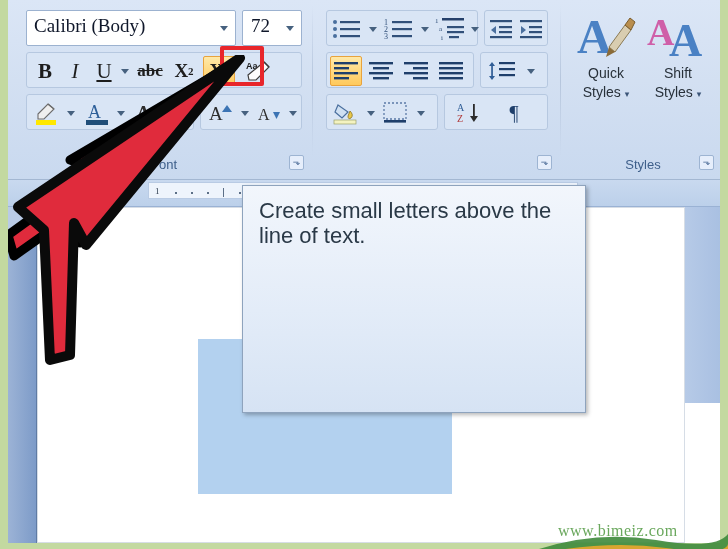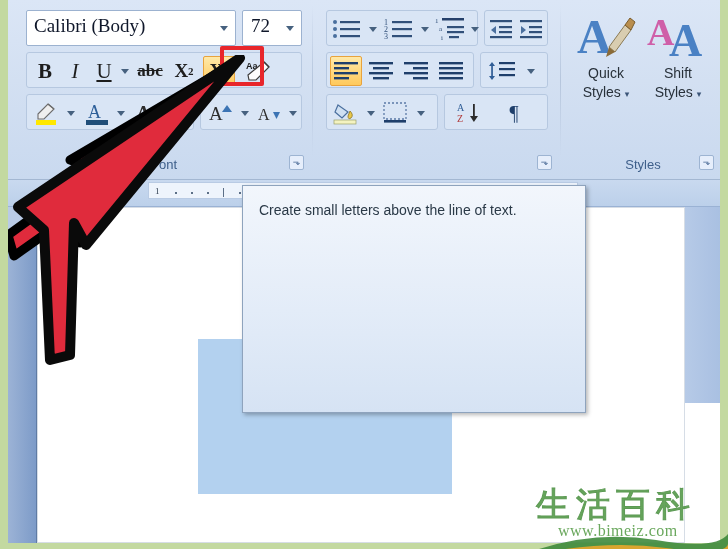--- a/index.html
+++ b/index.html
@@ -180,21 +180,21 @@
     border:1px solid #8ea3bd;
     box-shadow:2px 2px 4px rgba(0,0,0,0.28);
     box-sizing:border-box;z-index:8;
     padding:12px 14px 0 16px;
   }
   #tt-title{
     font-size:17px;font-weight:bold;color:#12233a;margin:0 0 14px 0;
     font-family:"Liberation Sans",sans-serif;
   }
   .tt-body{
-    font-size:14px;color:#2a3947;line-height:25px;
+    font-size:22px;color:#2a3947;line-height:25px;
     font-family:"Liberation Sans",sans-serif;
   }
   .tt-gap{height:19px;}
 
   
   #cursor{
     position:absolute;left:-6px;top:60px;width:248px;height:350px;z-index:9;
     pointer-events:none;
   }
 
@@ -540,21 +540,20 @@
              L62 300
              L42 305
              L36 175
              L10 152
              Z" fill="#e02b3c" stroke="#0a0a0a" stroke-width="10" stroke-linejoin="round" stroke-linecap="round"></path>
   </svg>
 
 </div>
 
 <div id="wm">
-  <div id="wm-cn">生活百科</div>
   <svg id="wm-swoosh" viewBox="0 0 192 26" preserveAspectRatio="none">
     <path d="M0 22 Q60 2 120 12 T192 6 L192 26 L0 26 Z" fill="#3f8a3c" opacity="0.9"></path>
     <path d="M0 26 Q70 12 130 20 T192 16 L192 26 L0 26 Z" fill="#e0a72e" opacity="0.95"></path>
   </svg>
   <div id="wm-url">www.bimeiz.com</div>
 </div>
 
 </div>
 
 </body></html>

